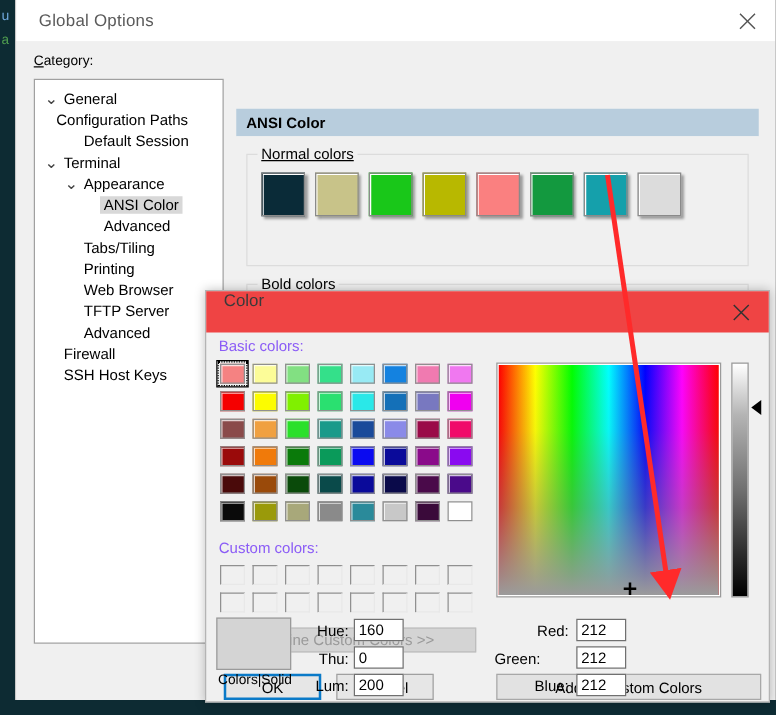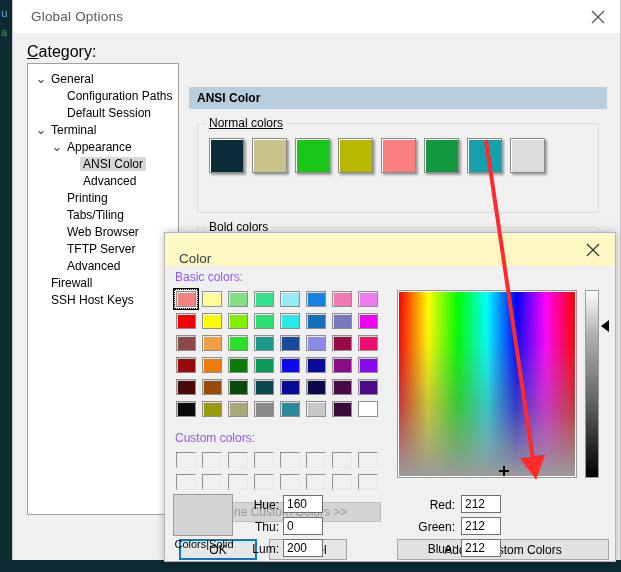--- a/index.html
+++ b/index.html
@@ -45,21 +45,21 @@
     width: 44px; height: 33px;
     display: flex; align-items: center; justify-content: center;
     cursor: default;
   }
   #go-close svg { display: block; }
 
   #go-body { position: relative; height: 527px; background: #f0f0f0; }
 
   .cat-label {
     position: absolute; left: 14px; top: 10px;
-    font-size: 16px; color: #000;
+    font-size: 11px; color: #000;
   }
   .cat-label u { text-decoration: underline; }
 
   #cat-tree {
     position: absolute;
     left: 14px; top: 30px;
     width: 152px; height: 452px;
     background: #ffffff;
     border: 1px solid #a0a0a0;
     padding: 6px 0 0 0;
@@ -135,22 +135,22 @@
   
   #color-dialog {
     position: absolute;
     left: 164px; top: 232px;
     width: 452px; height: 330px;
     background: #f0f0f0;
     border: 1px solid #b4b4b4;
     box-shadow: 0 0 8px rgba(0,0,0,.25);
   }
   #cd-titlebar {
-    height: 33px; background: #fef9c3;
-    display: flex; align-items: flex-end; position: relative;
+    height: 33px; background: #ef4444;
+    display: flex; align-items: flex-start; position: relative;
   }
   #cd-title { font-size: 13.5px; color: #3a3a3a; margin-left: 14px; }
   #cd-close {
     position: absolute; right: 0; top: 0;
     width: 44px; height: 33px;
     display: flex; align-items: center; justify-content: center;
     cursor: default;
   }
   #cd-body { position: relative; height: 297px; }
 
@@ -330,21 +330,21 @@
 
   <div id="go-body">
 
     <div class="cat-label"><u>C</u><span>ategory:</span></div>
 
     <div id="cat-tree">
         <div class="tree-item" style="padding-left: 6px;">
           <span class="chev" style="font-size: 13px; line-height: 12px;">⌄</span>
           <span class="lbl">General</span>
         </div>
-        <div class="tree-item" style="padding-left: 22px; text-align: center;">
+        <div class="tree-item" style=" text-align: center;">
           <span class="chev"></span>
           <span class="lbl">Configuration Paths</span>
         </div>
         <div class="tree-item" style="padding-left: 22px;">
           <span class="chev"></span>
           <span class="lbl">Default Session</span>
         </div>
         <div class="tree-item" style="padding-left: 6px;">
           <span class="chev" style="font-size: 13px; line-height: 12px;">⌄</span>
           <span class="lbl">Terminal</span>
@@ -356,25 +356,25 @@
         <div class="tree-item sel" style="padding-left: 38px;">
           <span class="chev"></span>
           <span class="lbl">ANSI Color</span>
         </div>
         <div class="tree-item" style="padding-left: 38px;">
           <span class="chev"></span>
           <span class="lbl">Advanced</span>
         </div>
         <div class="tree-item" style="padding-left: 22px;">
           <span class="chev"></span>
+          <span class="lbl">Tabs/Tiling</span>
+        </div>
+        <div class="tree-item" style="padding-left: 22px;">
+          <span class="chev"></span>
           <span class="lbl">Printing</span>
-        </div>
-        <div class="tree-item" style="padding-left: 22px;">
-          <span class="chev"></span>
-          <span class="lbl">Tabs/Tiling</span>
         </div>
         <div class="tree-item" style="padding-left: 22px;">
           <span class="chev"></span>
           <span class="lbl">Web Browser</span>
         </div>
         <div class="tree-item" style="padding-left: 22px;">
           <span class="chev"></span>
           <span class="lbl">TFTP Server</span>
         </div>
         <div class="tree-item" style="padding-left: 22px;">
@@ -664,21 +664,21 @@
 
     <div class="fld-label" style="left:74px;  top:232px; width:40px;">Hue:</div>
     <div class="fld" style="left:118px; top:229px;">160</div>
     <div class="fld-label" style="left:74px;  top:254px; width:40px;">Thu:</div>
     <div class="fld" style="left:118px; top:251px;">0</div>
     <div class="fld-label" style="left:74px;  top:276px; width:40px;">Lum:</div>
     <div class="fld" style="left:118px; top:273px;">200</div>
 
     <div class="fld-label" style="left:240px; top:232px; width:50px;">Red:</div>
     <div class="fld" style="left:296px; top:229px;">212</div>
-    <div class="fld-label" style="left:240px; top:254px; width:50px;">Green:</div>
+    <div class="fld-label" style="left:224px; top:254px; width:50px;text-align:center;">Green:</div>
     <div class="fld" style="left:296px; top:251px;">212</div>
     <div class="fld-label" style="left:240px; top:276px; width:50px;">Blue:</div>
     <div class="fld" style="left:296px; top:273px;">212</div>
 
   </div>
 </div>
 
 <svg id="annot-arrow" width="621" height="572">
   <defs>
     <marker id="ahead" markerWidth="7" markerHeight="7" refX="2.5" refY="3.2" orient="auto">

